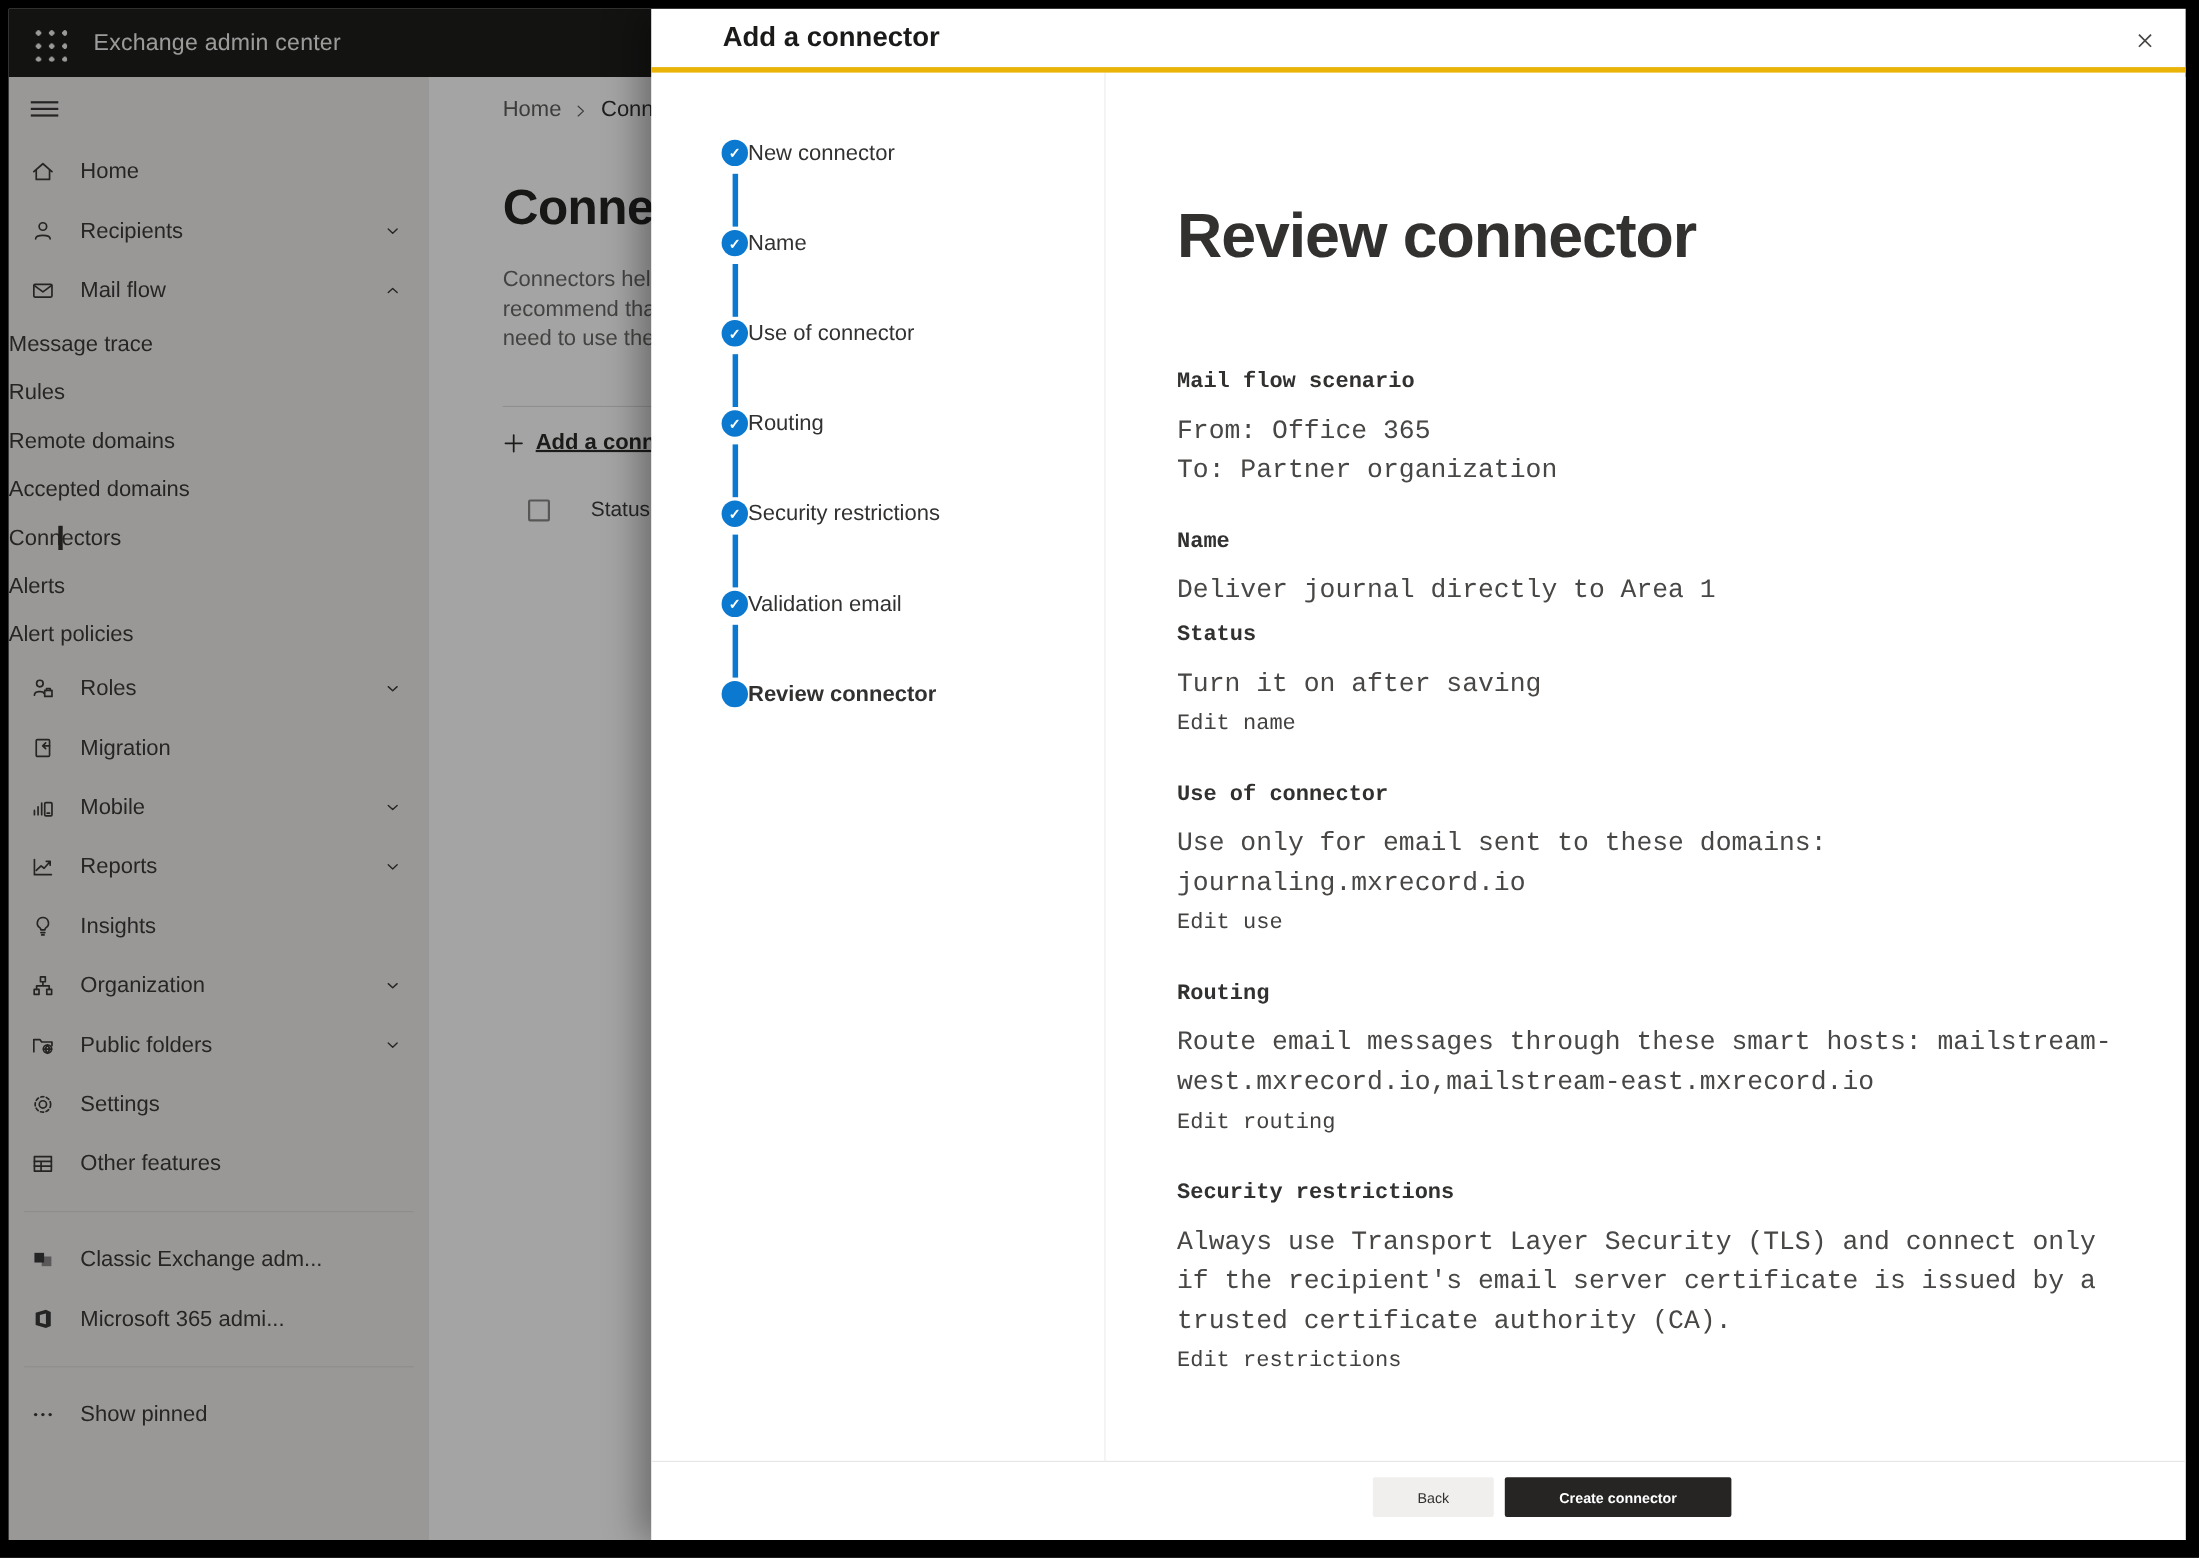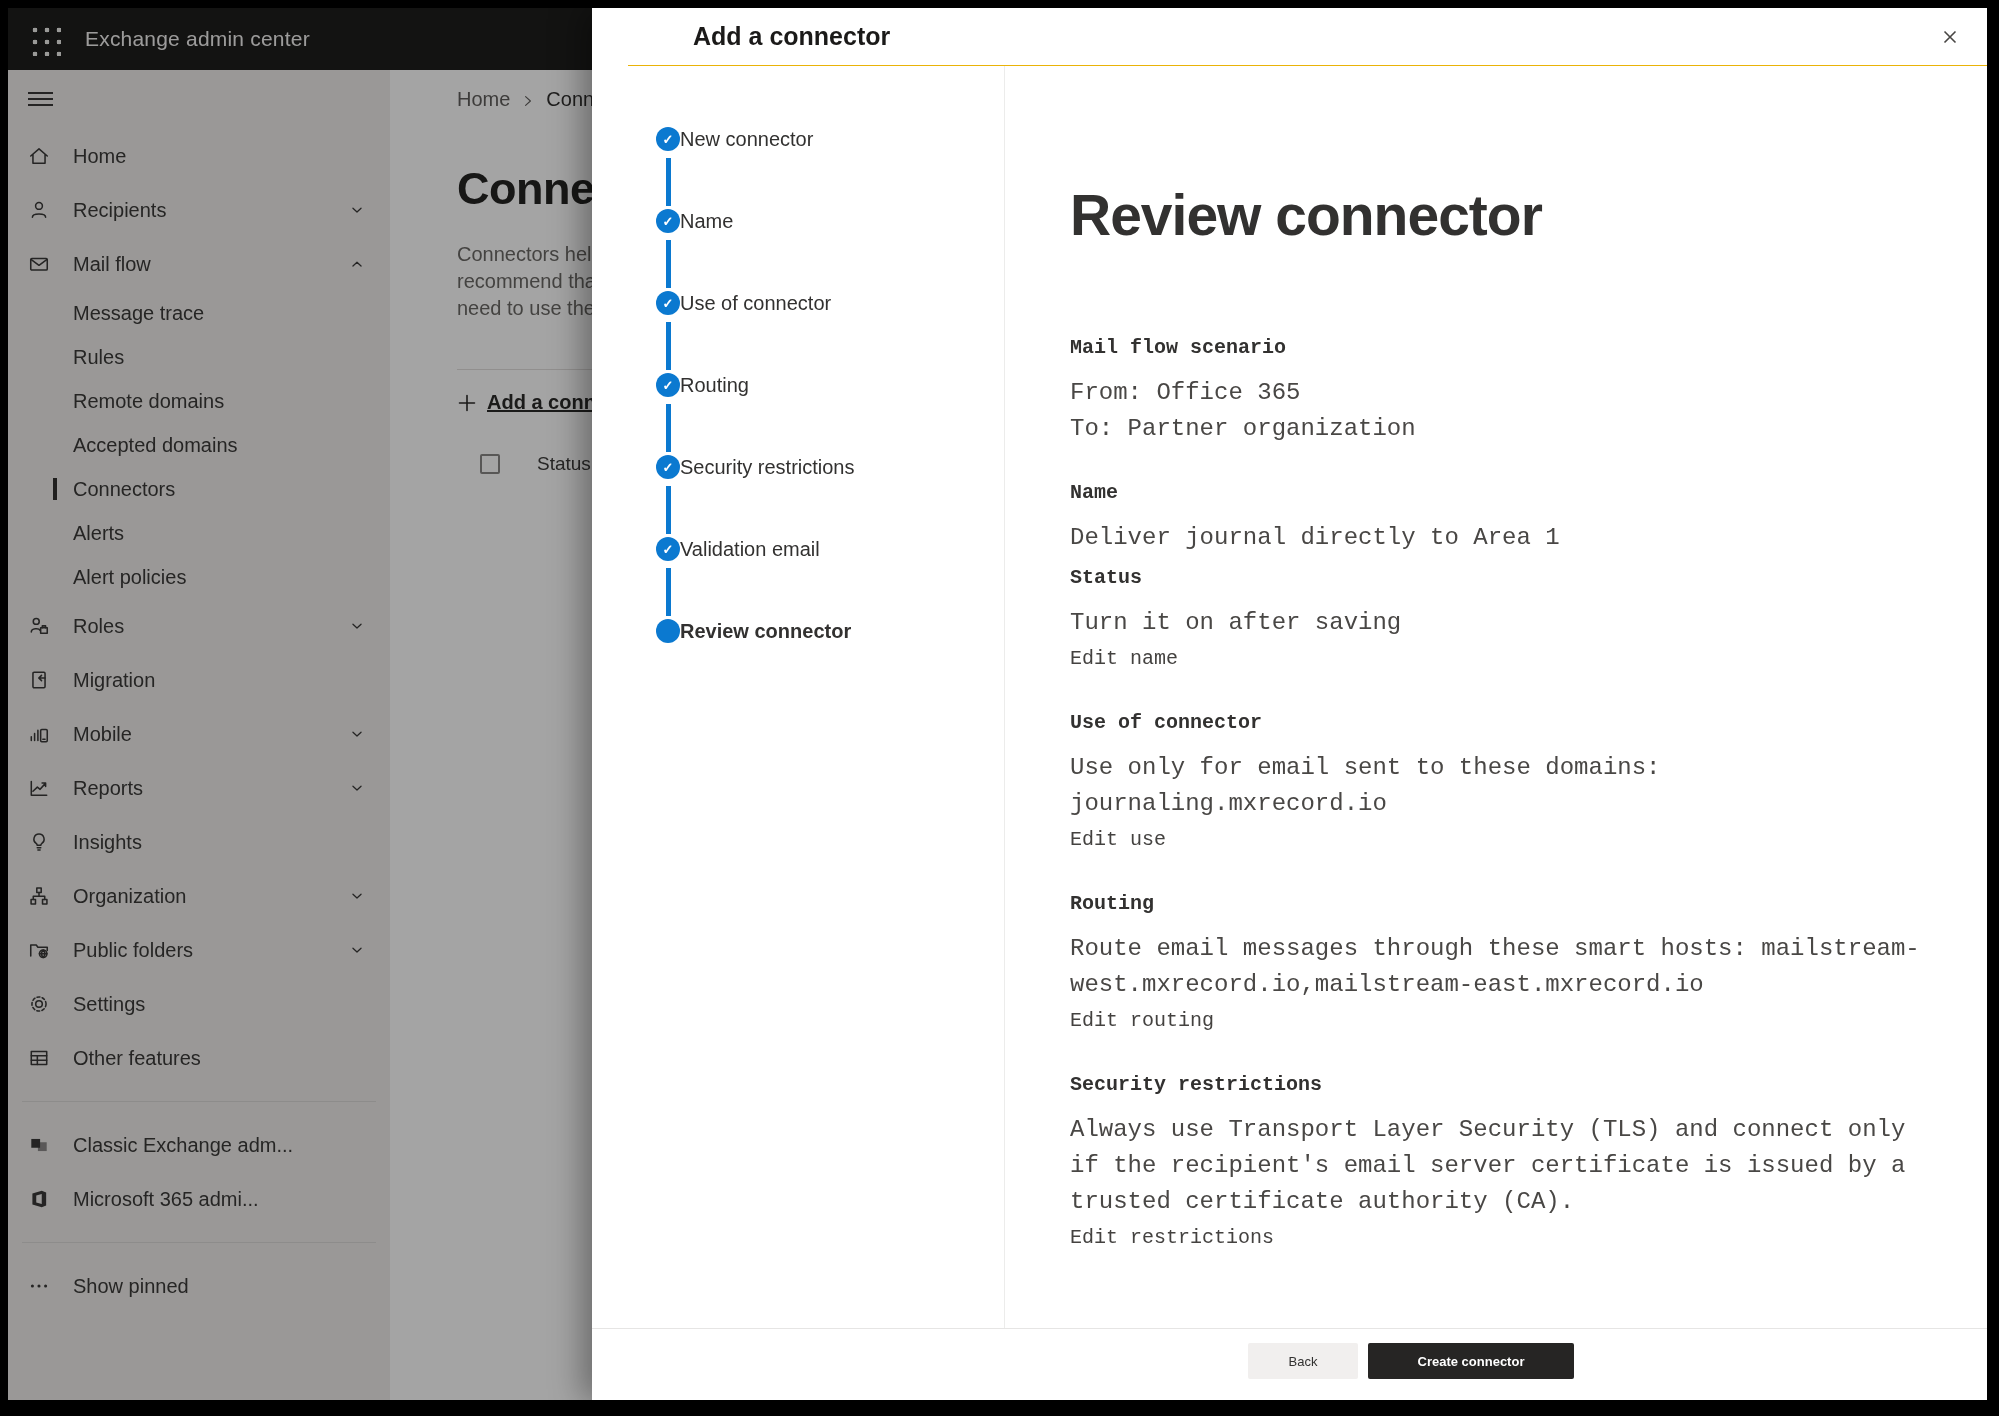--- a/index.html
+++ b/index.html
@@ -14,21 +14,21 @@
   .topbar-title { color:#f3f2f1; font-size:21px; margin-left:24px; letter-spacing:.2px; }
 
   
   .appbody { position:absolute; top:62px; left:0; right:0; bottom:0; display:flex; }
   .sidebar { position:relative; width:382px; background:#efedeb; flex:none; }
   .hamburger { position:absolute; top:22px; left:20px; width:25px; height:14px; cursor:pointer; }
   .hamburger span { display:block; height:2px; background:#3a3938; margin-bottom:4px; }
   .nav { position:absolute; top:59px; left:0; right:0; list-style:none; }
   .nav li { position:relative; display:flex; align-items:center; cursor:pointer; }
   .nav li.lvl1 { height:54px; }
-  .nav li.lvl2 { height:44px; padding-left:65px; }
+  .nav li.lvl2 { height:44px; }
   .nav .ic { width:22px; height:22px; margin-left:20px; margin-right:23px; flex:none; }
   .nav .lbl { font-size:20px; color:#35343 ; color:#3b3a39; white-space:nowrap; }
   .nav .chev { position:absolute; left:340px; top:50%; margin-top:-9px; width:18px; height:18px; }
   .nav li.selected::before { content:""; position:absolute; left:45px; top:50%; margin-top:-11px; width:4px; height:22px; background:#323130; }
   .nav li.divider { height:1px; background:#dcdad8; margin:16px 14px; cursor:default; }
   svg.ic, svg.chev, svg.mini { stroke:#3a3938; fill:none; stroke-width:1.4; stroke-linecap:round; stroke-linejoin:round; }
   svg .fil { fill:#3a3938; stroke:none; }
 
   
   .content { flex:1; background:#fff; padding:0 0 0 67px; overflow:hidden; position:relative; }
@@ -44,21 +44,21 @@
   .bg-add .lbl { font-size:20px; font-weight:700; color:#2b2a29; white-space:nowrap;text-decoration:underline; }
   .bg-tablehead { margin-top:39px; display:flex; align-items:center; }
   .bg-check { width:20px; height:20px; border:2px solid #8a8886; border-radius:2px; margin-left:23px; cursor:pointer; background:#fff; }
   .bg-status { font-size:19px; color:#3d3c3b; margin-left:37px; }
 
   
   .overlay { position:absolute; inset:0; background:rgba(0,0,0,.355); z-index:5; }
 
   
   .modal { position:absolute; left:584px; top:0; width:1395px; height:1392px; background:#fff; z-index:10; box-shadow:-10px 0 30px rgba(0,0,0,.35); display:flex; flex-direction:column; }
-  .modal-header { position:relative; height:58px; flex:none; border-bottom:1px solid #eab308; display:flex; align-items:center;margin-left:36px; }
+  .modal-header { position:relative; height:58px; flex:none; border-bottom:5px solid #eab308; display:flex; align-items:center; }
   .modal-title { font-size:25px; font-weight:700; color:#1b1a19; margin-left:65px; }
   .close-btn { position:absolute; right:22px; top:14px; width:30px; height:30px; display:flex; align-items:center; justify-content:center; cursor:pointer; }
   .close-btn svg { width:20px; height:20px; stroke:#484644; stroke-width:1.6; }
 
   .modal-body { flex:1; display:flex; min-height:0; }
   .rail { width:413px; flex:none; border-right:1px solid #ececeb; padding:61px 0 0 64px; }
   .steps { list-style:none; }
   .steps li { position:relative; height:82px; display:flex; align-items:flex-start; cursor:pointer; }
   .step-dot { width:24px; height:24px; border-radius:50%; background:#0b79d0; color:#fff; display:flex; align-items:center; justify-content:center; font-size:13px; font-weight:700; flex:none; }
   .steps li:not(:last-child)::after { content:""; position:absolute; left:10px; top:31px; width:5px; height:48px; background:#0b79d0; }

